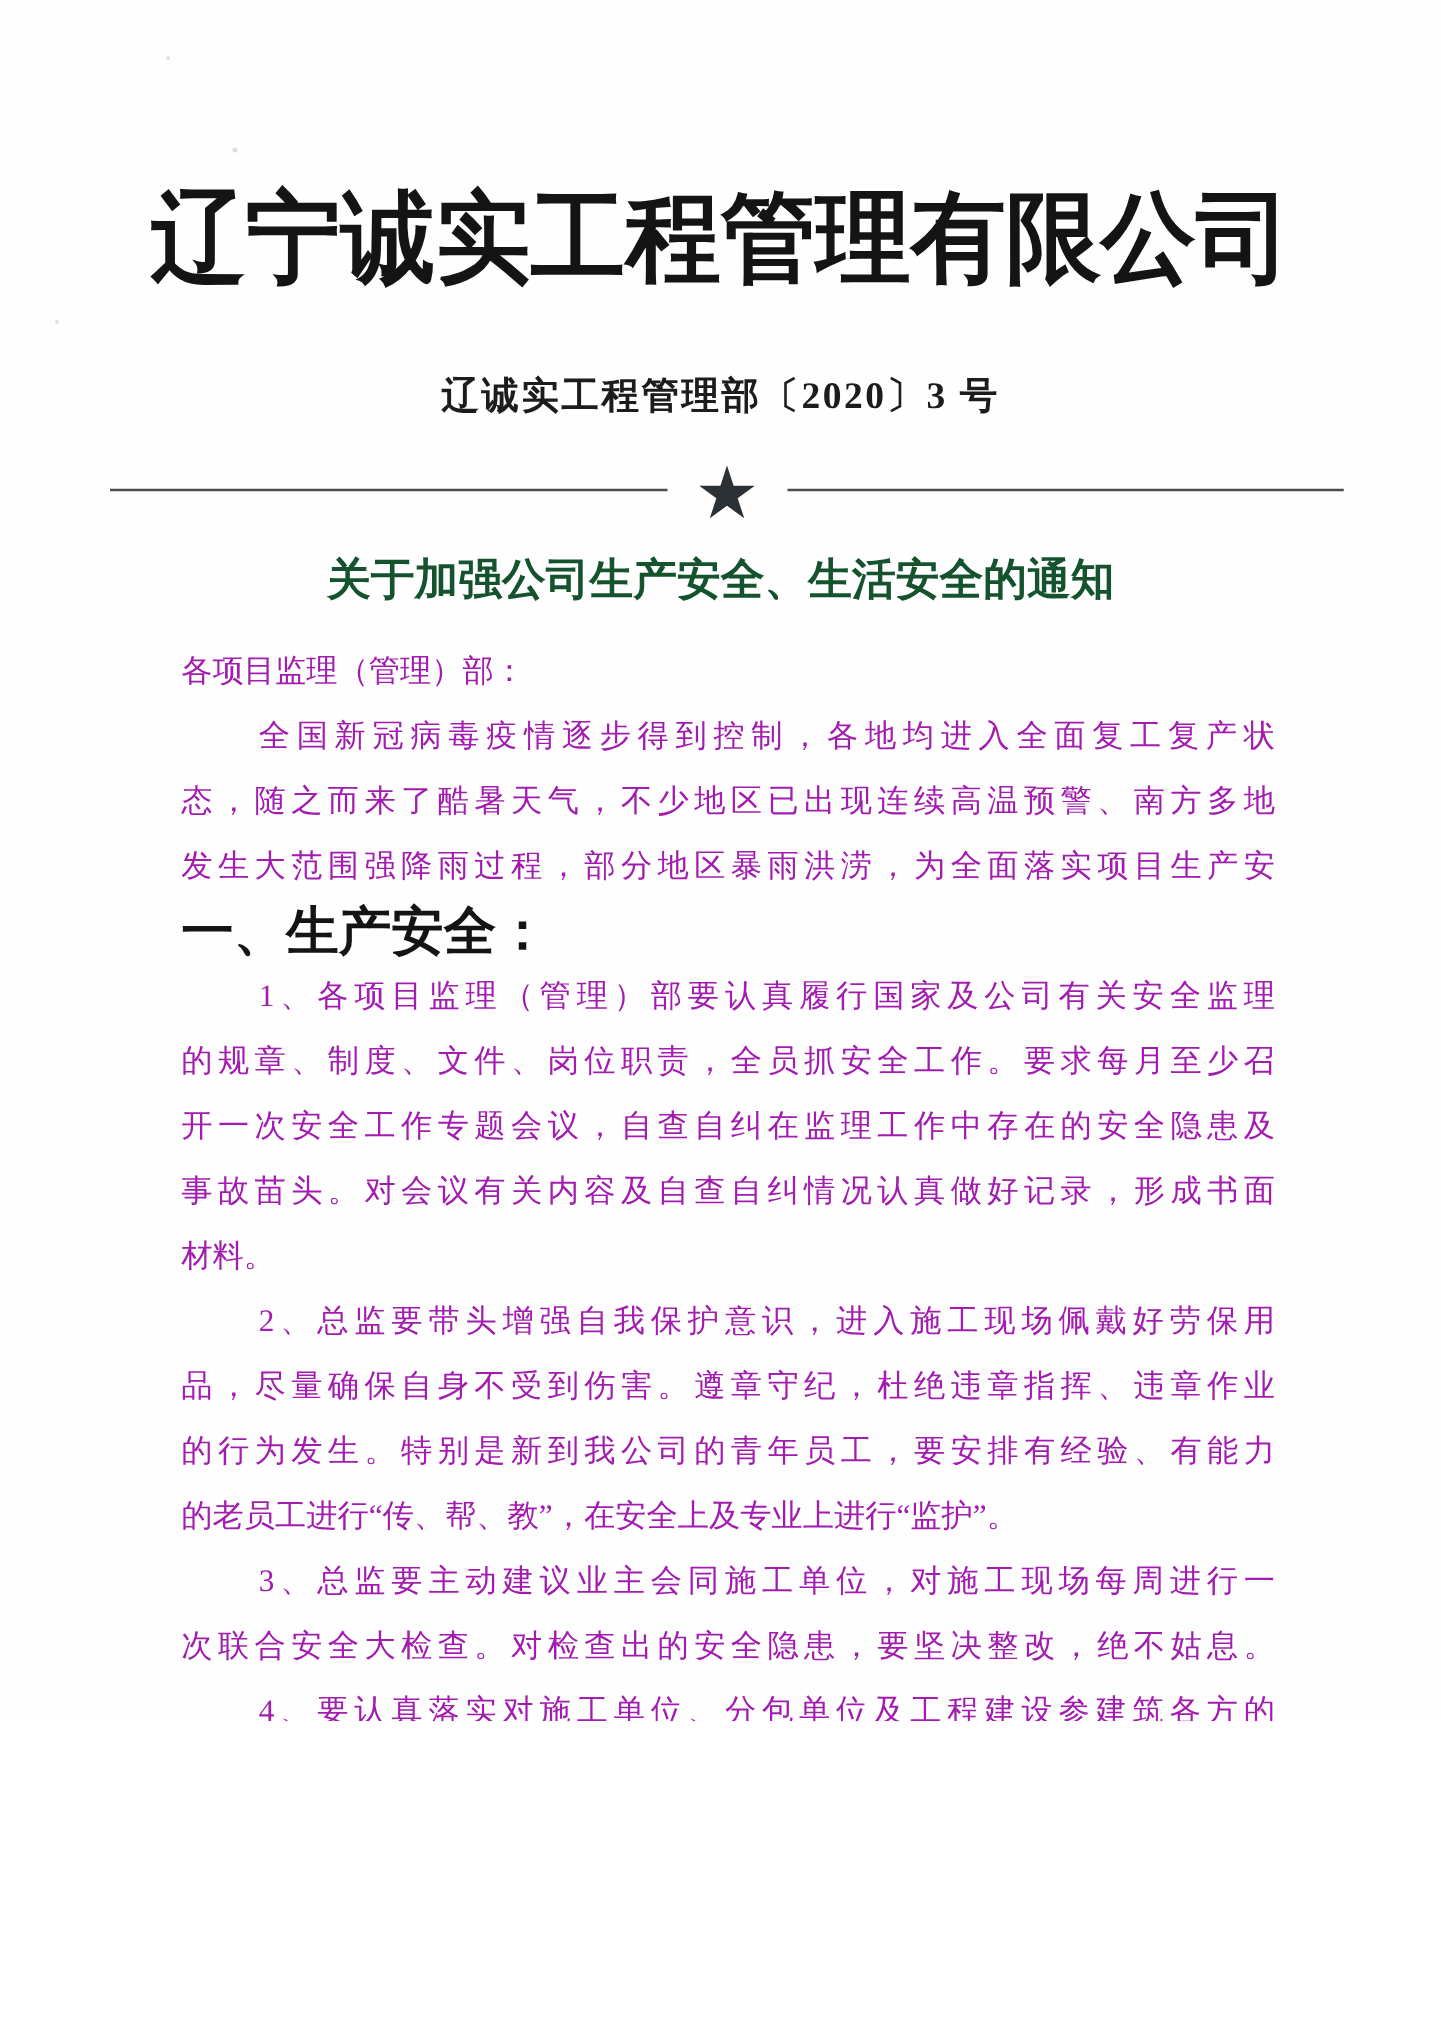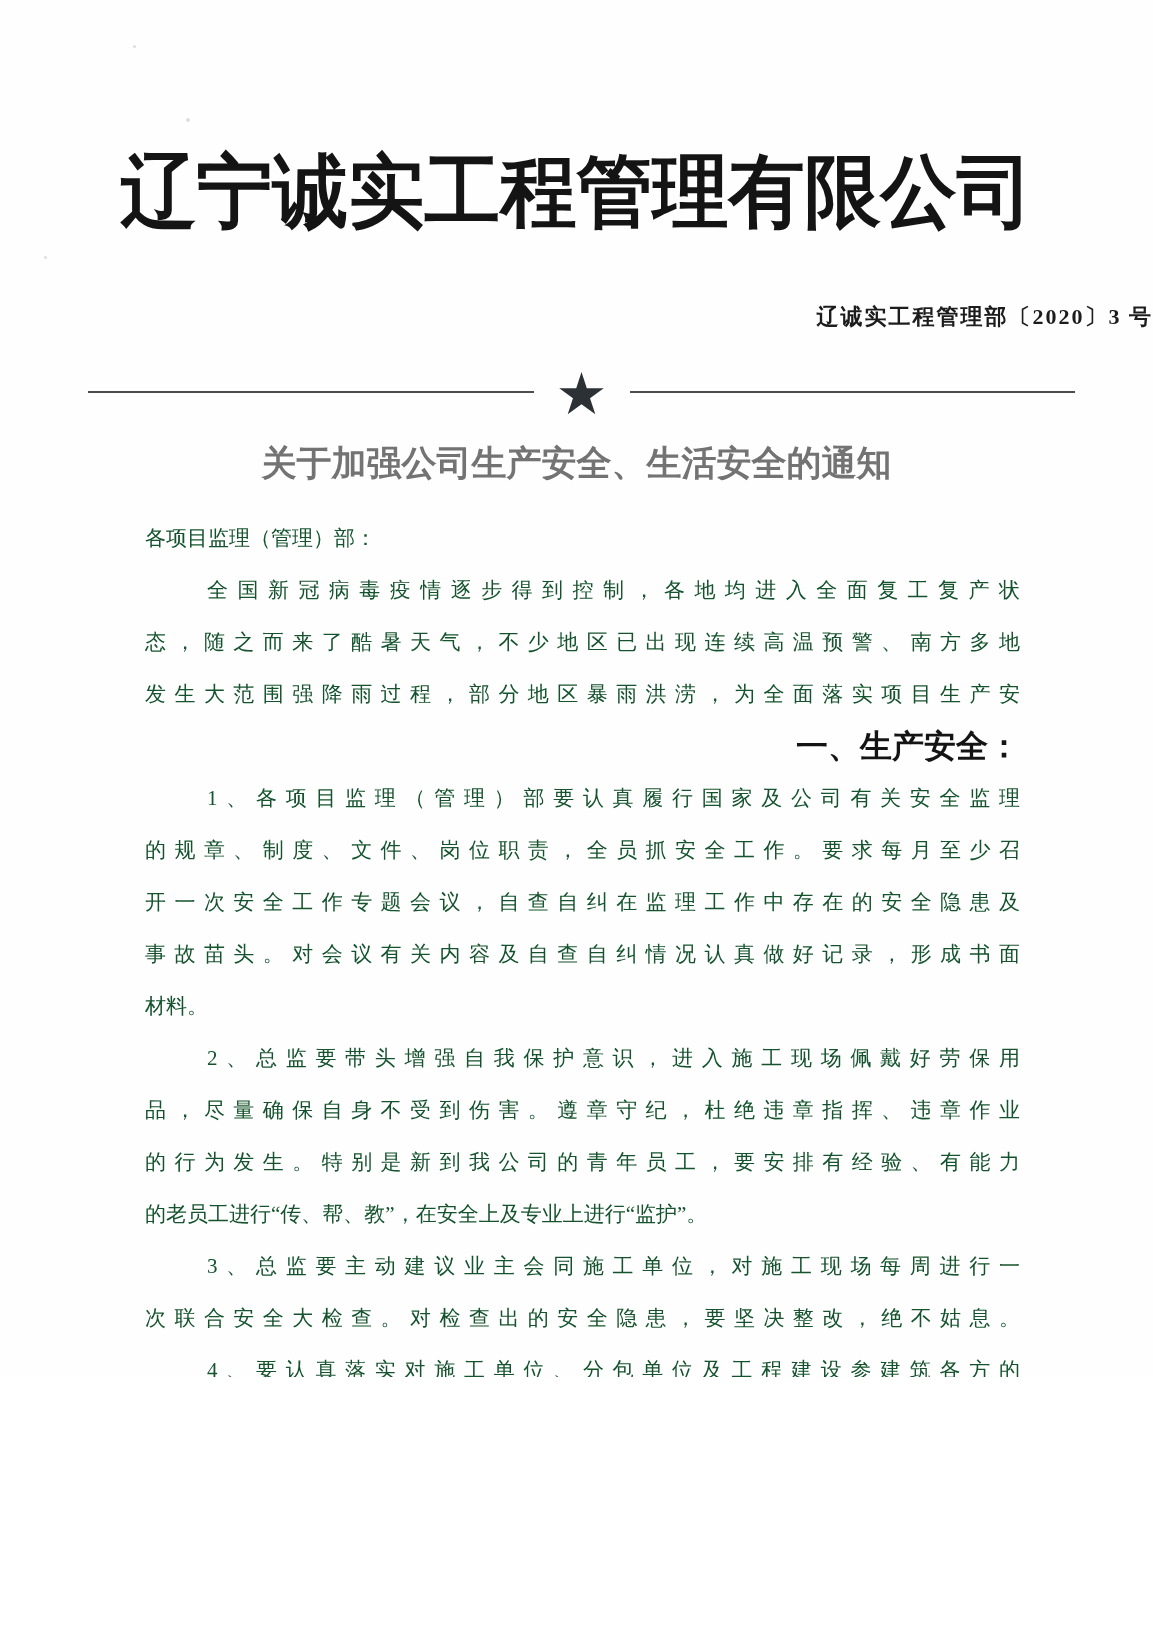--- a/index.html
+++ b/index.html
@@ -36,22 +36,22 @@
     line-height: 92px;
     transform: scaleY(1.05);
     transform-origin: top center;
     white-space: nowrap;
   }
   .doc-number {
     position: absolute;
     top: 297px;
     left: 0;
     right: 0;
-    text-align: right;
-    font-size: 22px;
+    text-align: center;
+    font-size: 30px;
     font-weight: 700;
     letter-spacing: 2px;
     color: #1c1c1c;
     line-height: 40px;
     white-space: nowrap;
   }
   .divider {
     position: absolute;
     top: 362px;
     left: 88px;
@@ -74,47 +74,47 @@
     transform: translateY(2px);
   }
   .doc-title {
     position: absolute;
     top: 441px;
     left: 0;
     right: 0;
     text-align: center;
     font-size: 35px;
     font-weight: 700;
-    color: #737373;
+    color: #14532d;
     line-height: 46px;
     white-space: nowrap;
   }
   .document-body {
     position: absolute;
     top: 512px;
     left: 145px;
     width: 875px;
   }
   .line {
     height: 52px;
     line-height: 52px;
-    font-size: 21px;
-    color: #14532d;
+    font-size: 25px;
+    color: #a21caf;
     text-align: left;
     overflow: hidden;
     white-space: nowrap;
   }
   .line.j {
     white-space: normal;
     text-align: justify;
     text-align-last: justify;
     text-justify: inter-character;
   }
   .line.i { text-indent: 62px; }
-  .line.b { font-weight: 700; font-size: 32px; color: #141414; text-align: right; }
+  .line.b { font-weight: 700; font-size: 42px; color: #141414; }
 </style>
 </head>
 <body>
 
 <div class="page">
 
   <div class="speck" style="left:133px;top:45px;width:3px;height:3px;"></div>
   <div class="speck" style="left:186px;top:118px;width:4px;height:4px;"></div>
   <div class="speck" style="left:207px;top:163px;width:5px;height:6px;"></div>
   <div class="speck" style="left:226px;top:184px;width:3px;height:3px;"></div>

